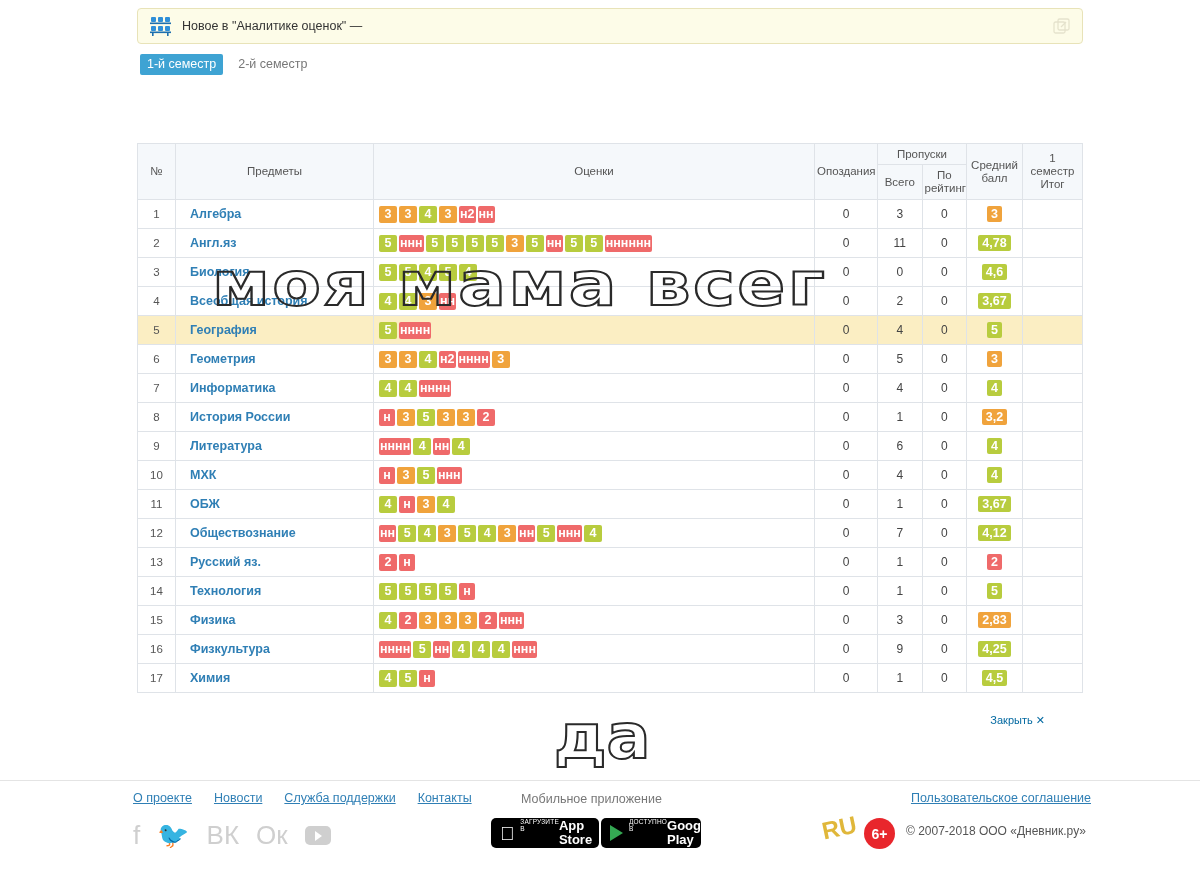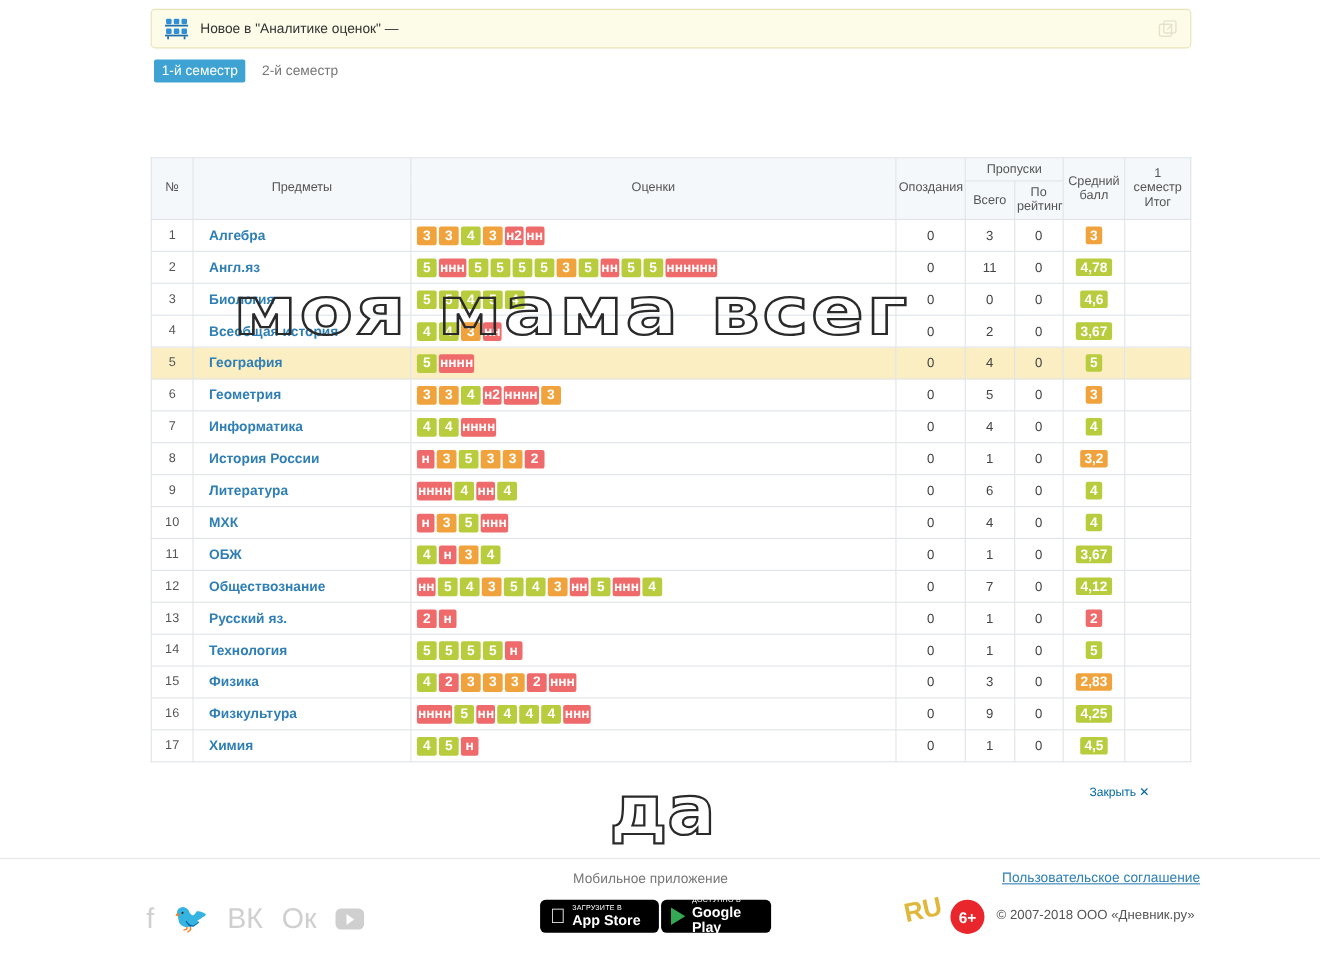--- a/index.html
+++ b/index.html
@@ -215,21 +215,21 @@
   }
   .store-badge {
     position: absolute; top: 818px;
     background: #000; border-radius: 5px;
     height: 30px; display: flex; align-items: center;
     padding: 0 9px; cursor: pointer; box-sizing: border-box;
   }
   .store-appstore { left: 491px; width: 108px; }
   .store-google { left: 601px; width: 100px; }
   .store-badge .glyph { font-size: 19px; color: #fff; margin-right: 6px; line-height: 1; }
-  .store-badge .txt { display: flex; flex-direction: column; color: #fff; line-height: 1.05; }
+  .store-badge .txt { display: flex; flex-direction: row; color: #fff; line-height: 1.05; }
   .store-badge .txt .small { font-size: 6.5px; text-transform: uppercase; letter-spacing: .2px; }
   .store-badge .txt .big { font-size: 13px; font-weight: bold; }
   .play-tri {
     width: 0; height: 0; margin-right: 6px;
     border-left: 13px solid #34a853;
     border-top: 8px solid transparent;
     border-bottom: 8px solid transparent;
   }
   .ru-award {
     position: absolute; left: 822px; top: 814px;
@@ -620,20 +620,26 @@
       </tbody>
   </table>
 
   <div class="watermark wm1">моя мама всег</div>
   <div class="watermark wm2">да</div>
 
   <div class="close-link">Закрыть ✕</div>
 
   <div class="footer-divider"></div>
 
+  <div class="foot-links">
+    <a>О проекте</a>
+    <a>Новости</a>
+    <a>Служба поддержки</a>
+    <a>Контакты</a>
+  </div>
 
   <div class="foot-agreement">Пользовательское соглашение</div>
 
   <div class="mobile-title">Мобильное приложение</div>
 
   <div class="socials">
     <span>f</span>
     <span>🐦</span>
     <span>ВК</span>
     <span>Ок</span>

